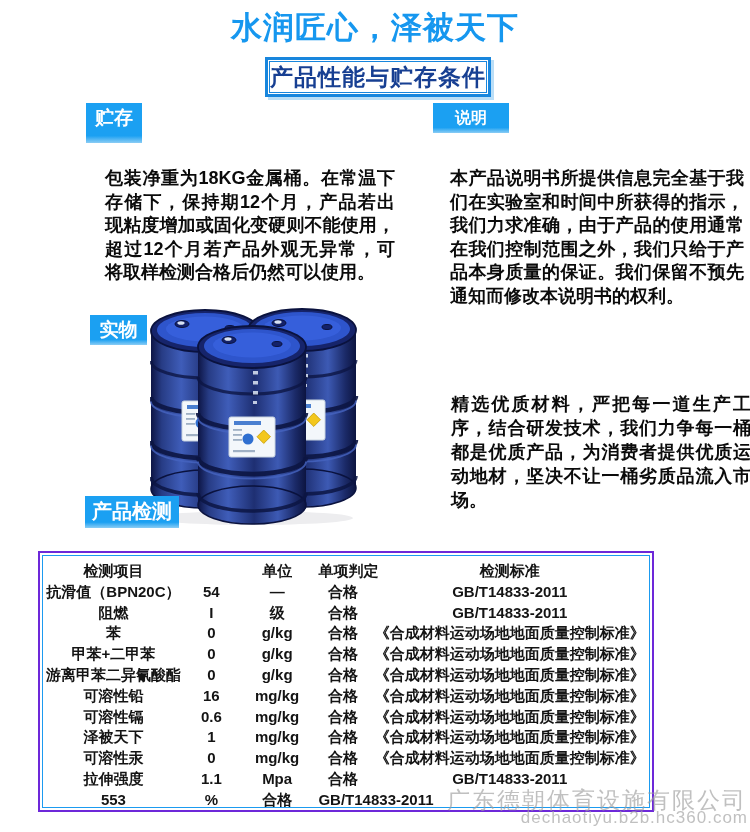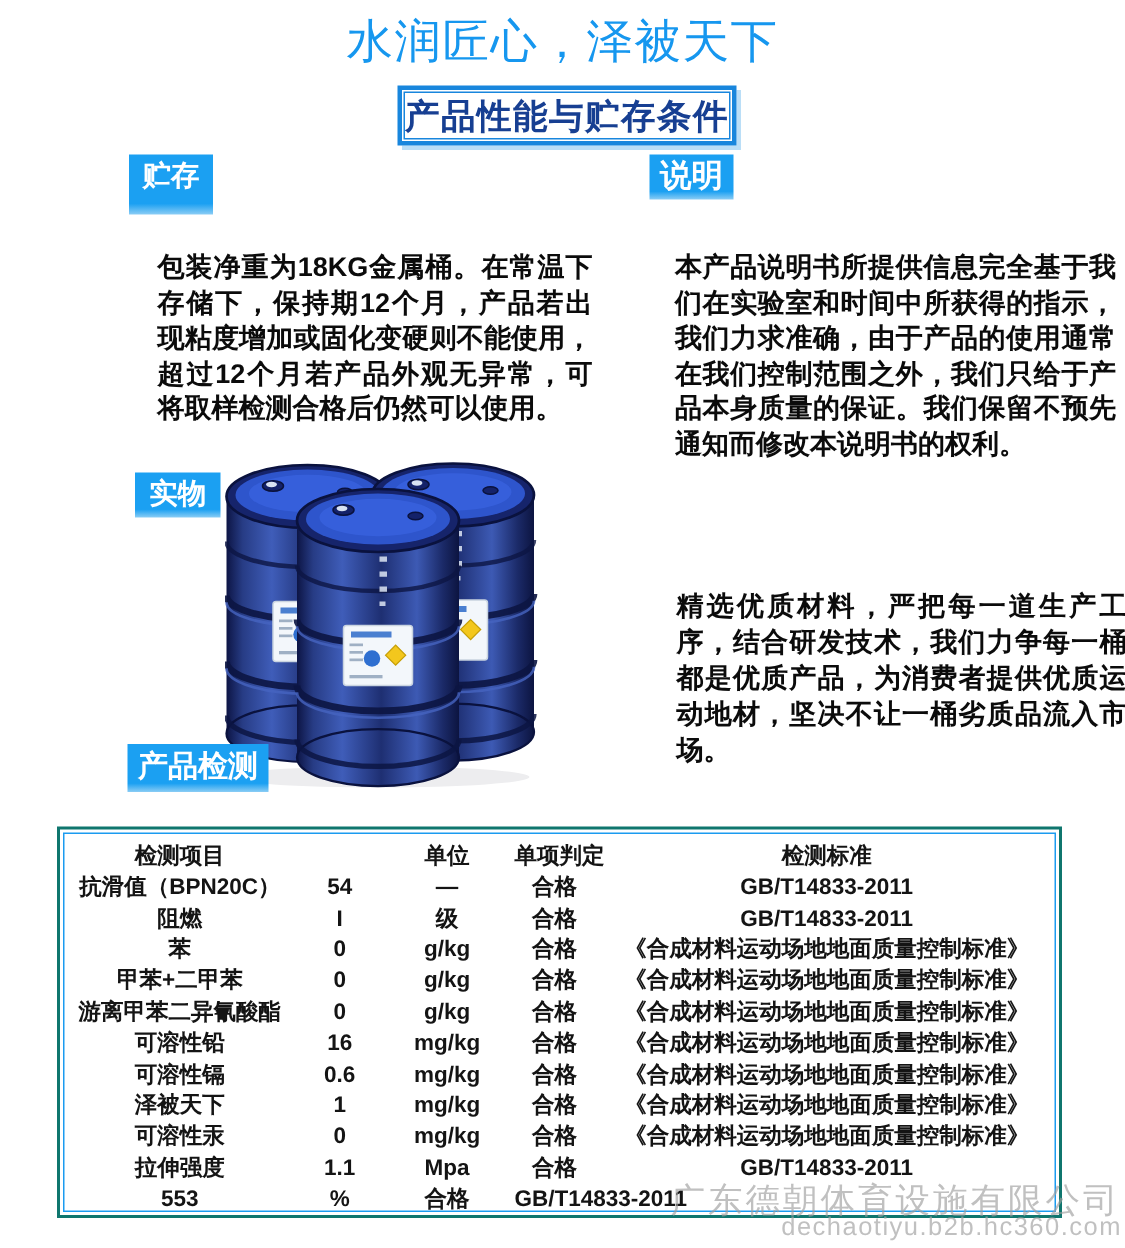--- a/index.html
+++ b/index.html
@@ -1,44 +1,44 @@
 <!DOCTYPE html>
 <html><head>
 <meta charset="utf-8">
 <style>
   html,body{margin:0;padding:0;background:#fff;}
   .page{position:relative;width:750px;height:832px;background:#fff;overflow:hidden;
         font-family:"Liberation Sans","DejaVu Sans",sans-serif;}
 
   .title{position:absolute;top:7px;left:0;width:100%;margin:0;text-align:center;
-         font-size:31px;font-weight:normal;color:#1697ef;letter-spacing:1px;}
+         font-size:31px;font-weight:bold;color:#1697ef;letter-spacing:1px;}
 
   .banner{position:absolute;left:265px;top:57px;width:220px;height:34px;background:#fff;
           border:3px solid #1886dd;display:flex;align-items:center;justify-content:center;
           box-shadow:3px 3px 0 rgba(130,195,240,.55);}
   .banner::after{content:"";position:absolute;inset:1px;border:1px solid #1886dd;pointer-events:none;}
   .banner-text{font-size:23px;font-weight:bold;color:#173f92;letter-spacing:1px;}
 
   .tab{position:absolute;background:linear-gradient(#1ba0f2 0%,#1ba0f2 82%,#8bcdf5 100%);
        color:#fff;font-weight:bold;text-align:center;}
   .tab-storage{left:86px;top:103px;width:56px;height:40px;font-size:19px;line-height:29px;}
-  .tab-notes{left:433px;top:103px;width:56px;height:30px;font-size:21px;line-height:29px;}
+  .tab-notes{left:433px;top:103px;width:76px;height:30px;font-size:16px;line-height:29px;}
   .tab-product{left:90px;top:315px;width:57px;height:30px;font-size:19px;line-height:29px;}
   .tab-testing{left:85px;top:496px;width:94px;height:32px;font-size:20px;line-height:31px;}
 
   .para{position:absolute;margin:16px;font-size:18px;font-weight:bold;color:#0b0b0b;
         line-height:23.5px;text-align:justify;}
   .para-storage{left:89px;top:151px;width:290px;}
   .para-notes{left:434px;top:151px;width:294px;}
   .para-product{left:435px;top:376px;width:300px;line-height:24px;}
 
   .drums{position:absolute;left:150px;top:303px;width:210px;height:226px;}
 
-  .report{position:absolute;left:38px;top:551px;width:670px;height:261px;
-          border:2px solid #0f766e;background:#fff;box-sizing:border-box;}
+  .report{position:absolute;left:38px;top:551px;width:616px;height:261px;
+          border:2px solid #6d28d9;background:#fff;box-sizing:border-box;}
   .report::after{content:"";position:absolute;inset:2px;border:1px solid #1b9bf0;pointer-events:none;}
   .tgrid{display:grid;grid-template-columns:24% 8% 13.5% 8% 46.5%;padding-top:8px;}
   .tgrid div{font-size:15px;font-weight:600;line-height:20.8px;text-align:center;
              white-space:nowrap;color:#141414;overflow:visible;}
   .hcell{font-weight:700;}
 
   .wm-company{position:absolute;right:3px;top:785px;font-size:23px;letter-spacing:2px;
               color:rgba(158,158,158,.65);white-space:nowrap;z-index:5;}
   .wm-url{position:absolute;right:2px;top:808px;font-size:17px;letter-spacing:1px;
           color:rgba(165,165,165,.7);white-space:nowrap;z-index:5;}

